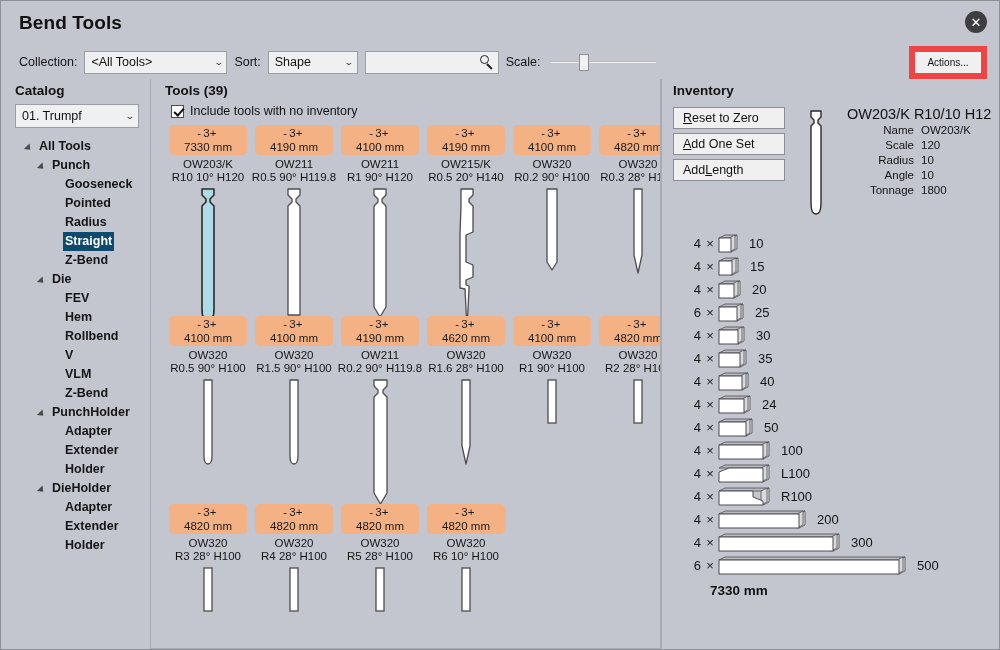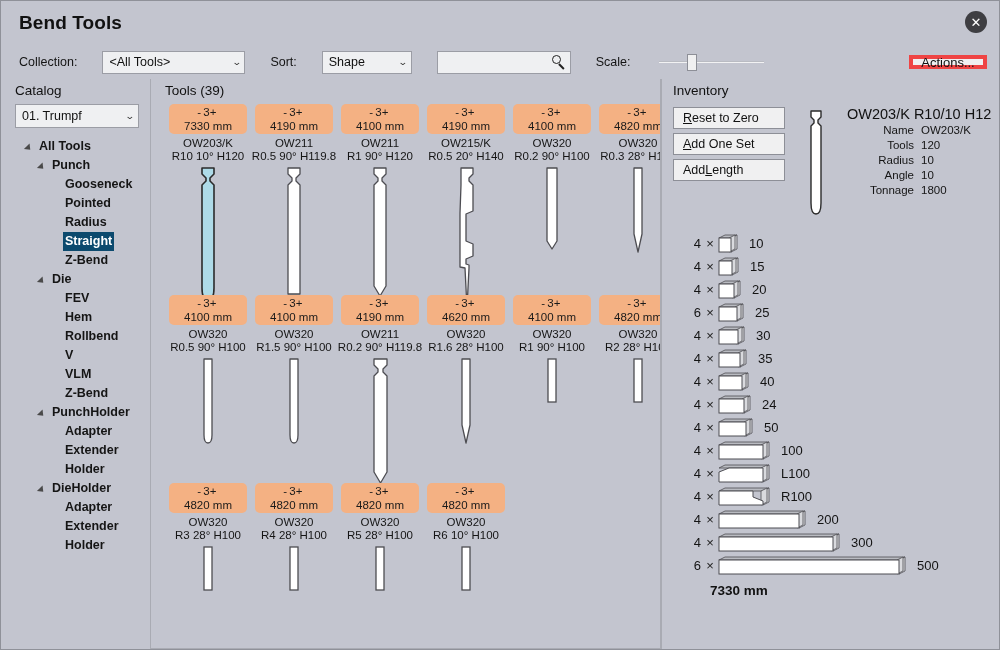--- a/index.html
+++ b/index.html
@@ -37,21 +37,21 @@
     background:#3e3e42; color:#fff;
     display:flex; align-items:center; justify-content:center;
     font-size:13px; line-height:1; cursor:pointer;
     font-family:"DejaVu Sans", sans-serif;
   }
   
   .toolbar {
     height:34px; flex:0 0 34px;
     display:flex; align-items:center;
     padding:0 12px 0 18px;
-    gap:25px;
+    gap:7px;
   }
   .tb-label { font-size:12.5px; color:#141414; }
   .combo {
     height:23px; background:#eff0f2;
     border:1px solid #9b9da5;
     display:flex; align-items:center;
     padding:0 4px 0 6px;
     font-size:12.5px; position:relative; cursor:pointer;
     color:#111;
   }
@@ -91,35 +91,35 @@
     position:absolute; left:0; right:0; top:9px; height:2px;
     background:#f2f2f3; border-top:1px solid #b9bbc2;
   }
   .slider-thumb {
     position:absolute; left:28px; top:2px;
     width:10px; height:17px; background:#f0f0f1;
     border:1px solid #8d8f97;
   }
   .actions-btn {
     margin-left:auto;
-    min-width:78px; height:14px;
-    background:#f0f0f1; border:4px solid #ef4444;
-    font-family:"Liberation Sans", sans-serif; font-size:13px;
+    min-width:78px; height:33px;
+    background:#f0f0f1; border:6px solid #ef4444;
+    font-family:"Liberation Sans", sans-serif; font-size:10px;
     color:#111; cursor:pointer;
     display:flex; align-items:center; justify-content:center;
   }
   
   .body-row { flex:1; display:flex; min-height:0; position:relative; }
   
   .catalog {
     width:150px; flex:0 0 150px;
     padding:4px 0 0 14px;
     position:relative;
   }
-  .sec-title { font-size:13.5px; font-weight:normal; color:#111; margin-bottom:6px; }
+  .sec-title { font-size:13.5px; font-weight:bold; color:#111; margin-bottom:6px; }
   .cat-combo { width:124px; height:24px; margin-bottom:9px; }
   .tree { font-size:12.5px; line-height:19px; color:#151515;font-weight:bold; }
   .tnode { display:flex; align-items:center; cursor:pointer; white-space:nowrap; height:19px; }
   .tri {
     width:9px; height:9px; margin-right:3px;
     position:relative; flex:0 0 9px;
   }
   .tri::before {
     content:""; position:absolute; left:1px; top:1.5px;
     border-left:5px solid #4a4a4a;
@@ -360,20 +360,24 @@
             <span class="tspacer" style="width: 36px;"></span>
             <span class="tspacer" style="width: 12px;"></span>
             <span class="tlabel">Holder</span>
           </div>
         </div>
       <div class="vline"></div>
     </div>
 
     <div class="tools">
       <div class="sec-title">Tools (39)</div>
+      <div class="chk-row">
+        <span class="chk"></span>
+        <span>Include tools with no inventory</span>
+      </div>
       <div class="grid" id="tools-grid">
           <div class="card row-1">
             <div class="badge">
               <div class="b1"><span>-</span><span class="num">3</span><span>+</span></div>
               <div class="b2">7330 mm</div>
             </div>
             <div class="cname">OW203/K</div>
             <div class="cspec">R10  10°  H120</div>
             <div class="shape-box">
               <svg width="60" height="140" viewBox="0 0 60 140">
@@ -597,21 +601,21 @@
           </svg>
         </div>
         <div class="inv-info">
           <div class="inv-title">OW203/K R10/10 H12</div>
           <div id="inv-props">
               <div class="inv-prop">
                 <span class="k">Name</span>
                 <span class="v">OW203/K</span>
               </div>
               <div class="inv-prop">
-                <span class="k">Tools</span>
+                <span class="k">Scale</span>
                 <span class="v">120</span>
               </div>
               <div class="inv-prop">
                 <span class="k">Radius</span>
                 <span class="v">10</span>
               </div>
               <div class="inv-prop">
                 <span class="k">Angle</span>
                 <span class="v">10</span>
               </div>

